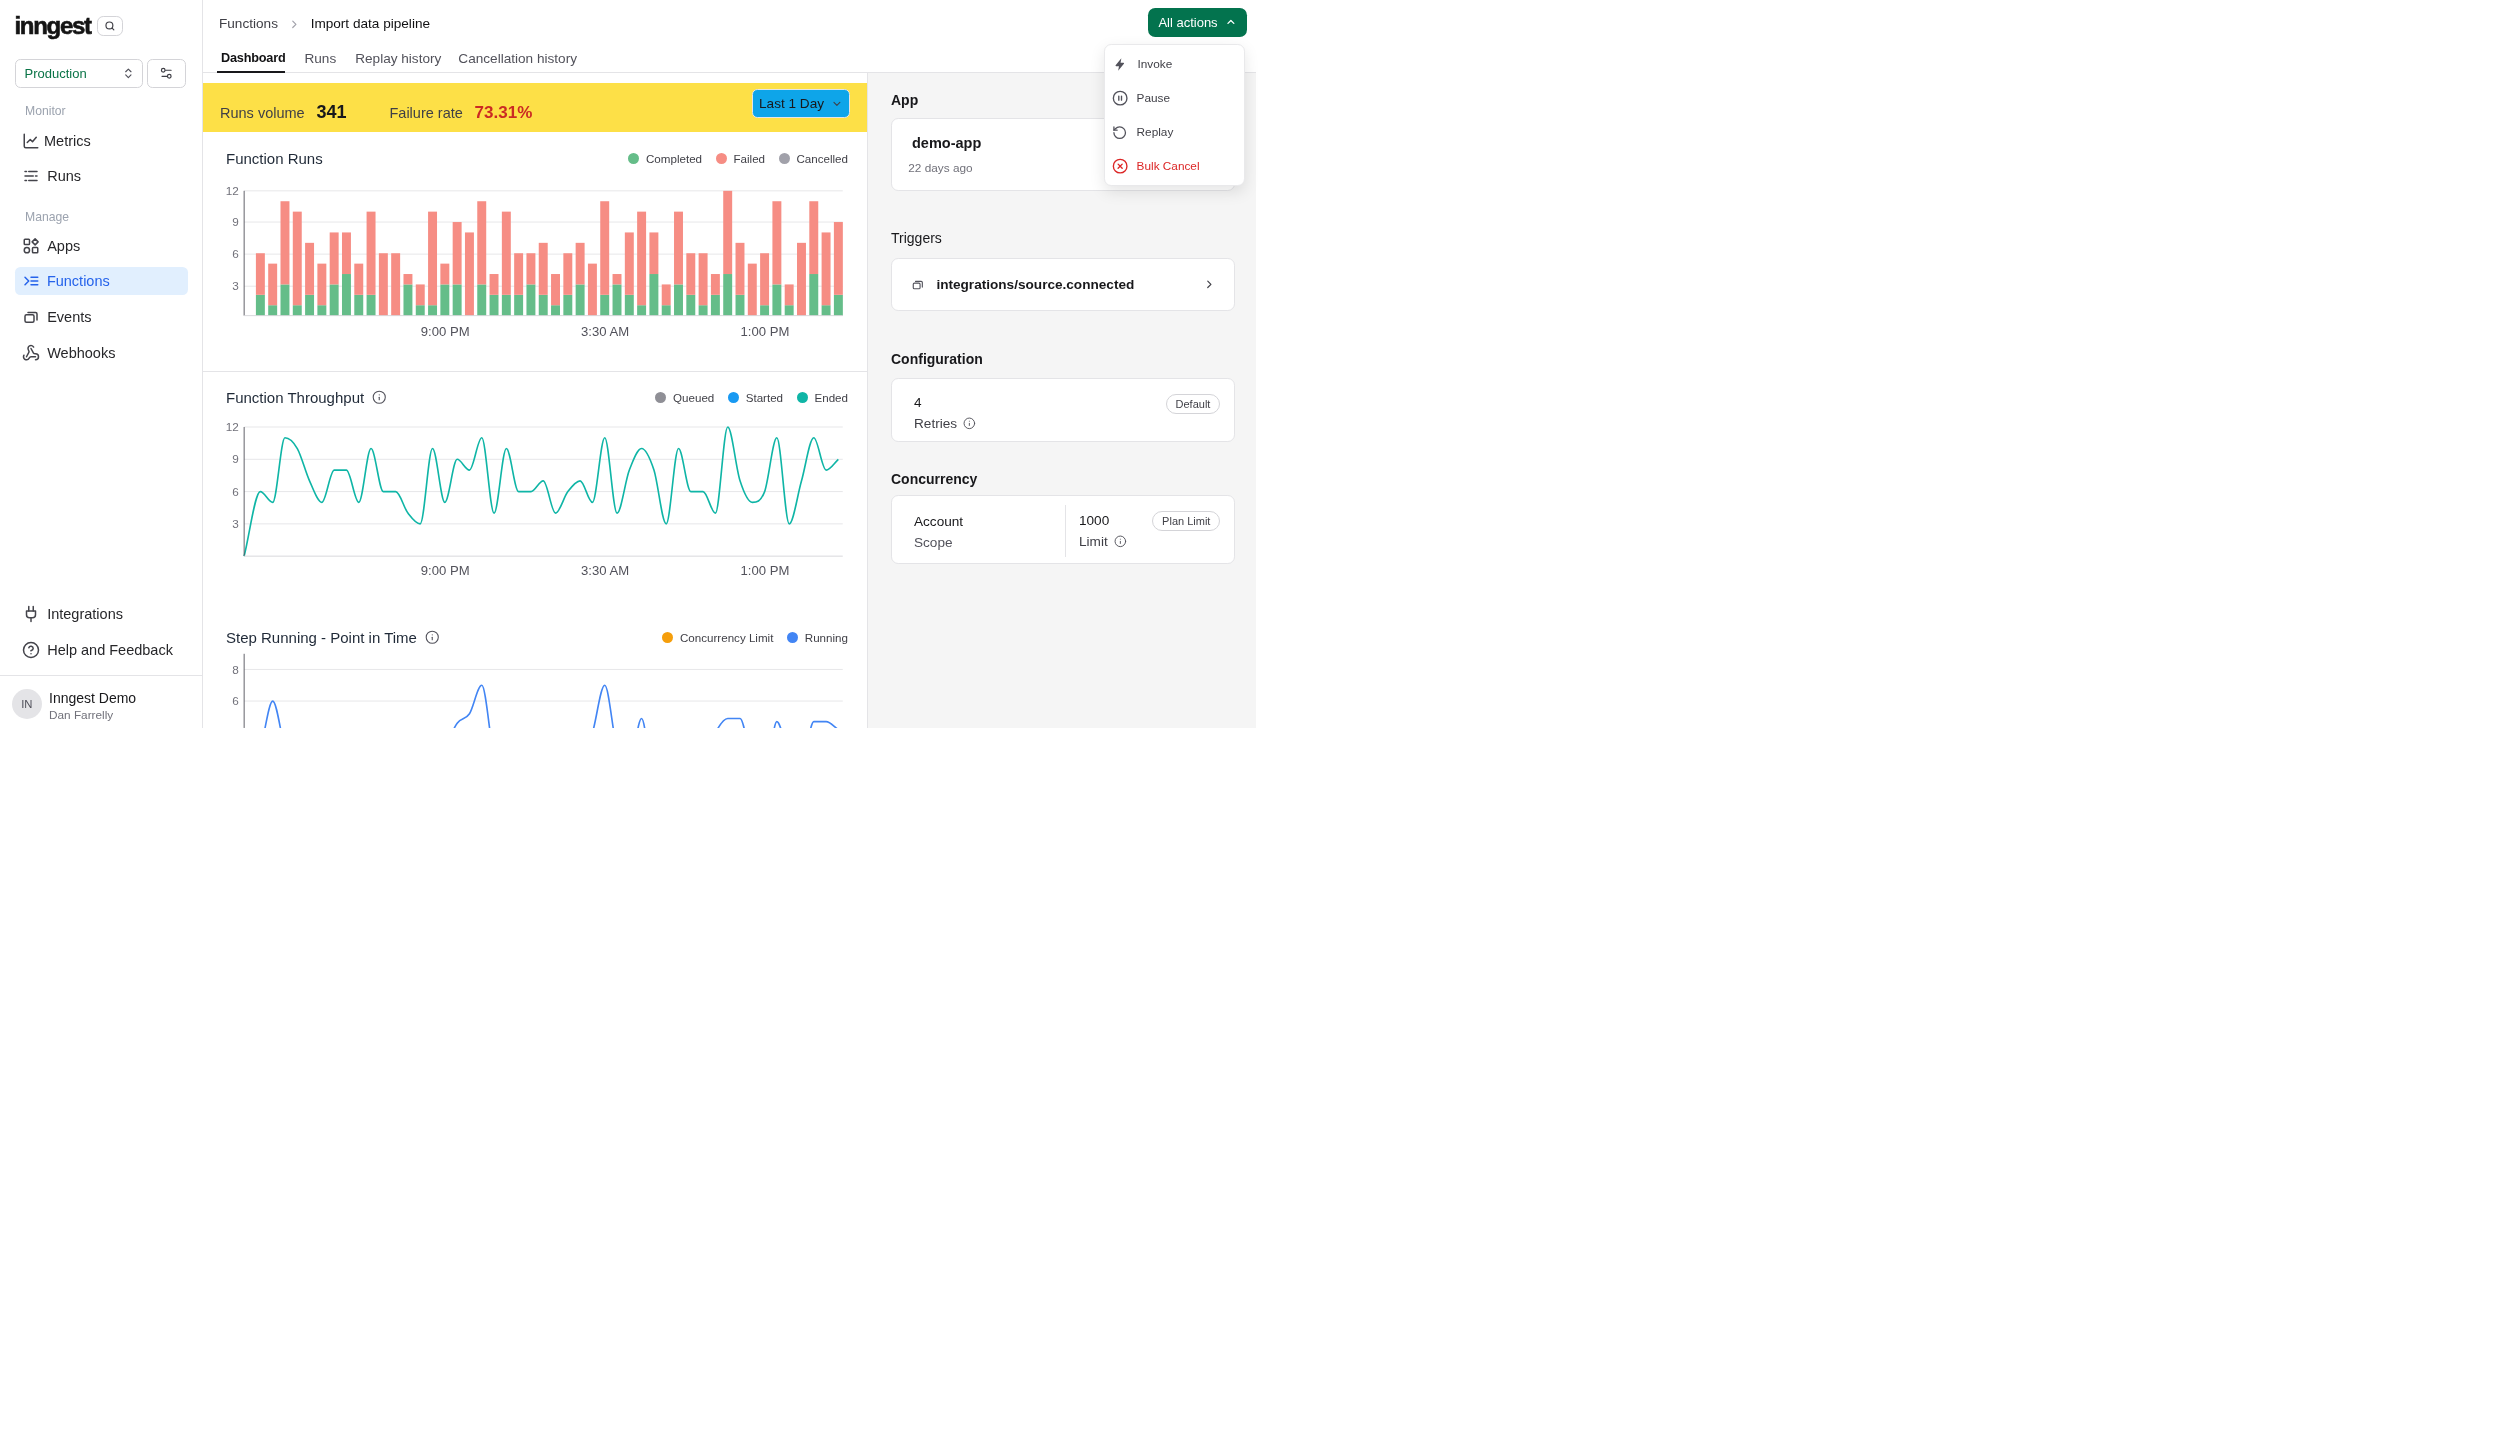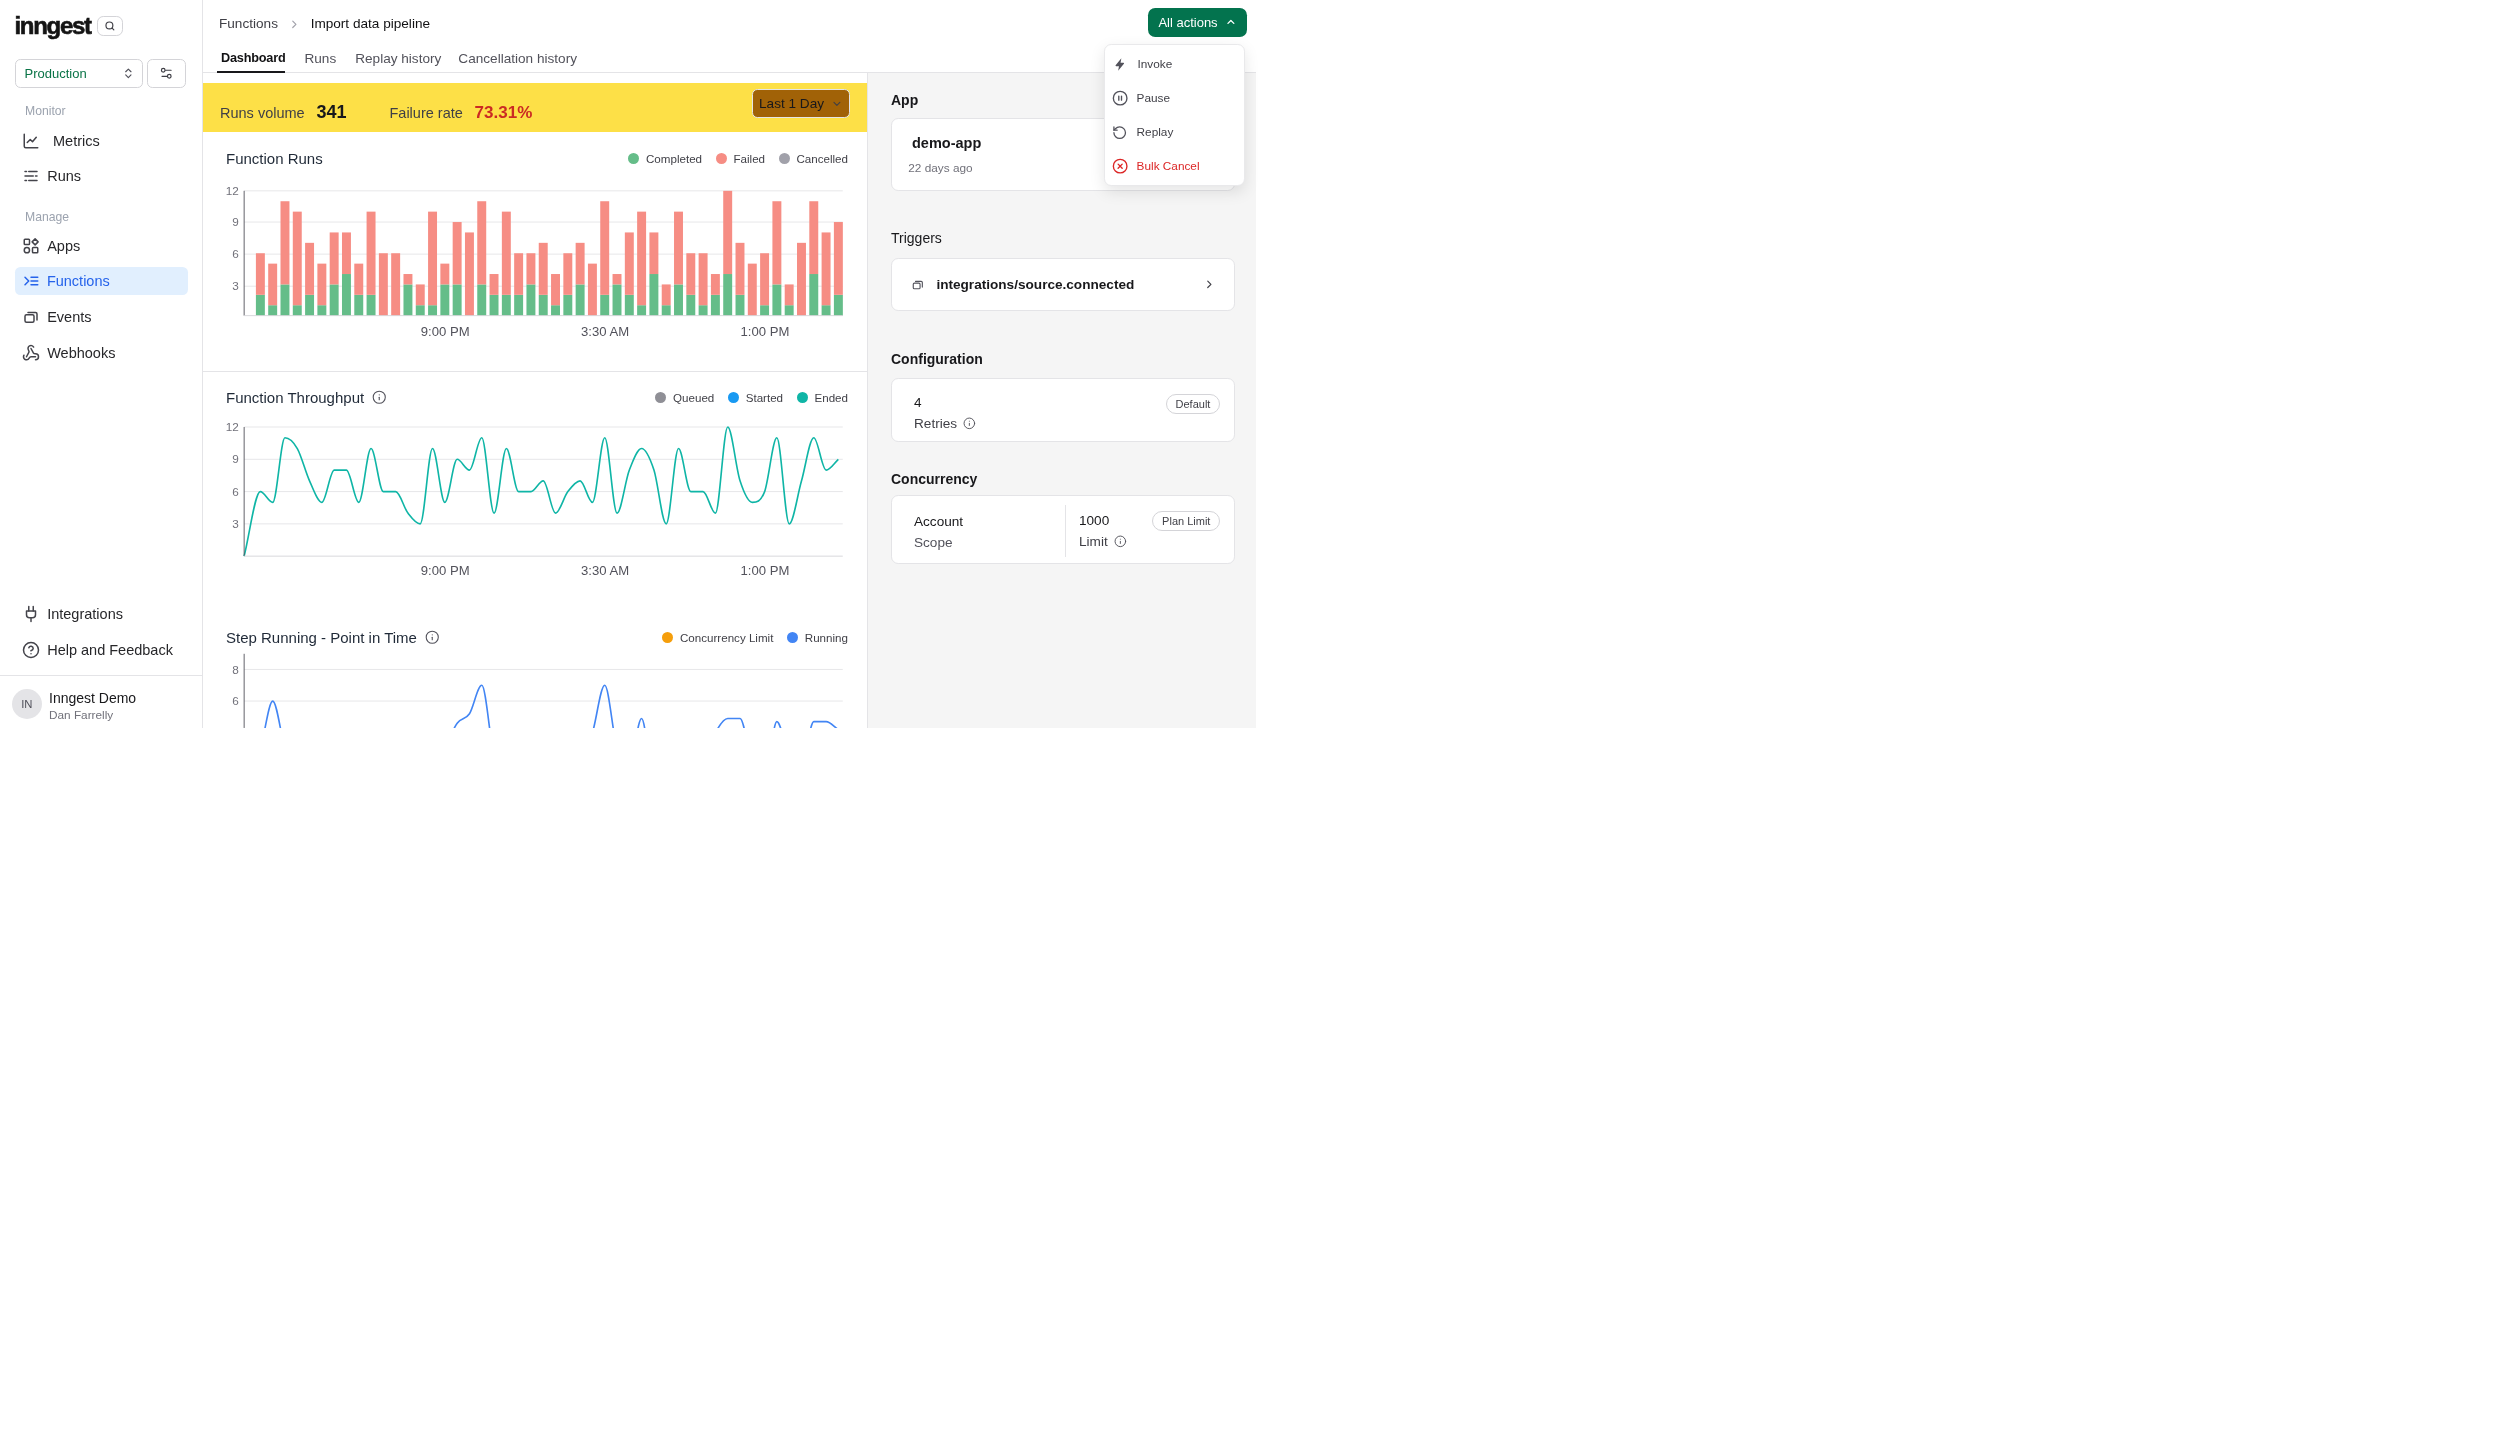--- a/index.html
+++ b/index.html
@@ -32,21 +32,21 @@
         <circle cx="7" cy="7" r="3"></circle>
       </svg>
     </div>
 
   <div class="abs" style="left:25px;top:104px;font-size:12.2px;color:#9ca3af;">Monitor</div>
   <div class="abs row" style="left:22px;top:127px;height:27px;">
       <svg style="" width="18" height="18" viewBox="0 0 24 24" fill="none" stroke="#44444b" stroke-width="2" stroke-linecap="round" stroke-linejoin="round">
         <path d="M3 3v16a2 2 0 0 0 2 2h16"></path>
         <path d="m7 14 4-4 3 3 5-6"></path>
       </svg>
-      <span style="margin-left:13px;font-size:14.5px;color:#27272a;">Metrics</span>
+      <span style="margin-left:4px;font-size:14.5px;color:#27272a;">Metrics</span>
     </div>
   <div class="abs row" style="left:22px;top:162px;height:27px;">
       <svg style="" width="18" height="18" viewBox="0 0 24 24" fill="none" stroke="#44444b" stroke-width="2" stroke-linecap="round" stroke-linejoin="round">
         <path d="M4 6h2"></path>
         <path d="M9 6h11"></path>
         <path d="M4 12h11"></path>
         <path d="M18 12h2"></path>
         <path d="M4 18h2"></path>
         <path d="M9 18h11"></path>
       </svg>
@@ -135,21 +135,21 @@
       </svg>
     </span>
 </div>
 
 <div class="abs row" style="left:203px;top:83px;width:664px;height:59px;background:#fde047;">
   <span style="margin-left:17px;font-size:14.5px;color:#3f3f46;">Runs volume</span>
   <span style="margin-left:11.8px;font-size:18px;font-weight:bold;color:#18181b;">341</span>
   <span style="margin-left:43px;font-size:14.5px;color:#3f3f46;">Failure rate</span>
   <span style="margin-left:11.8px;font-size:17px;font-weight:bold;color:#cb2a23;">73.31%</span>
 </div>
-<div class="abs row" style="left:752px;top:89px;width:98px;height:29px;background:#a16207;border:0.9px solid #e4e4e7;border-radius:5.4px;justify-content:center;">
+<div class="abs row" style="left:752px;top:89px;width:98px;height:29px;background:#0ea5e9;border:0.9px solid #e4e4e7;border-radius:5.4px;justify-content:center;">
   <span style="font-size:13.6px;color:#18181b;">Last 1 Day</span>
     <span style="margin-left:7.2px;display:flex;">
       <svg style="" width="11.8" height="11.8" viewBox="0 0 24 24" fill="none" stroke="#3f3f46" stroke-width="2.2" stroke-linecap="round" stroke-linejoin="round">
         <path d="m6 9 6 6 6-6"></path>
       </svg>
     </span>
 </div>
 
 <div class="abs" style="left:203px;top:132px;width:664px;height:240px;background:#fff;border-bottom:0.9px solid #e4e4e7;"></div>
 <div class="abs" style="left:203px;top:372px;width:664px;height:243px;background:#fff;border-bottom:0.9px solid #e4e4e7;"></div>

